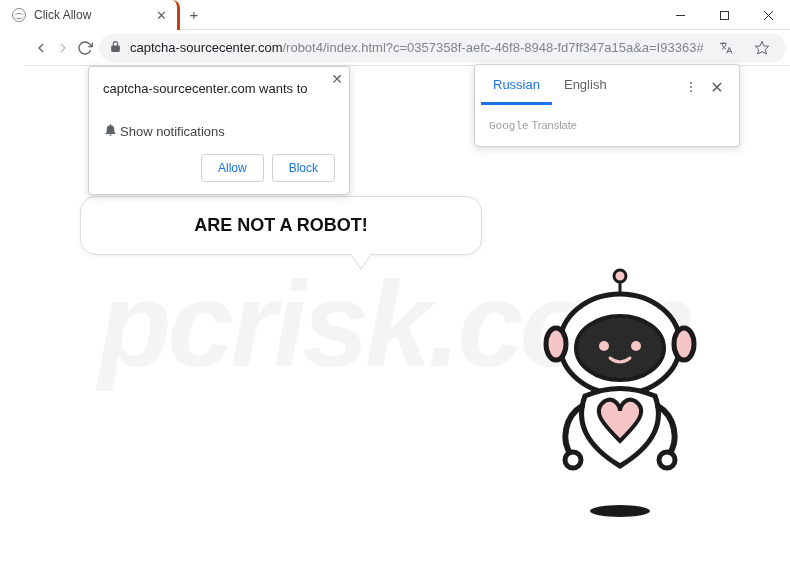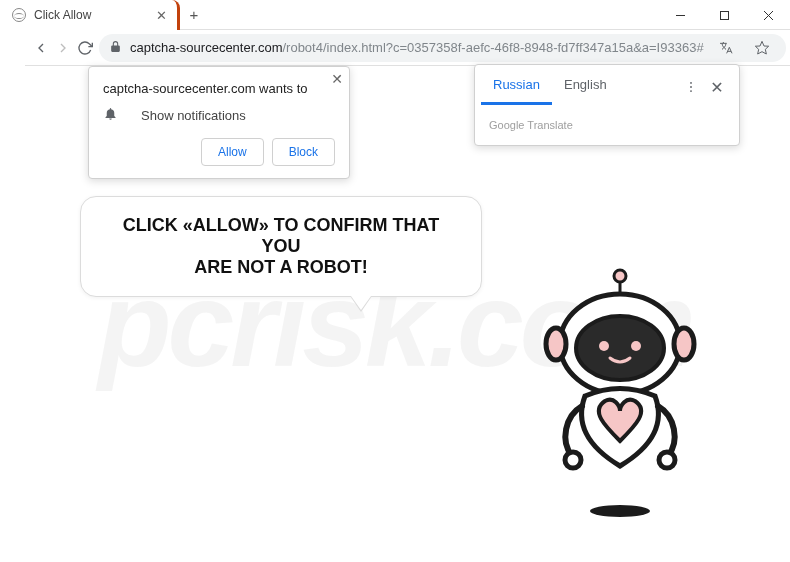--- a/index.html
+++ b/index.html
@@ -29,35 +29,35 @@
 .right-icons { display: flex; align-items: center; gap: 6px; }
 .icon-btn { width: 28px; height: 28px; display: flex; align-items: center; justify-content: center; color: #5f6368; cursor: pointer; border-radius: 50%; }
 .avatar { width: 26px; height: 26px; border-radius: 50%; background: #ddd; display: flex; align-items: center; justify-content: center; }
 
 
 .page { position: relative; width: 100%; height: calc(562px - 66px); background: #fff; }
 
 
 .notif { position: absolute; left: 88px; top: 0; width: 262px; background: #fff; border: 1px solid #d0d0d0; border-radius: 4px; box-shadow: 0 2px 8px rgba(0,0,0,0.15); padding: 14px 14px 12px; font-size: 13px; color: #333; z-index: 10; }
 .notif .close { position: absolute; right: 6px; top: 4px; font-size: 14px; color: #666; cursor: pointer; }
-.notif .wants { margin-bottom: 10px; color: #222; }
-.notif .row { display: flex; align-items: center; gap: 23px; margin-bottom: 14px; color: #444; }
+.notif .wants { margin-bottom: 26px; color: #222; }
+.notif .row { display: flex; align-items: center; gap: 2px; margin-bottom: 14px; color: #444; }
 .notif .bell { color: #5f6368; }
 .notif .btns { display: flex; justify-content: flex-end; gap: 8px; }
 .notif .btn { border: 1px solid #d0d0d0; background: #fff; color: #1a73e8; padding: 6px 16px; border-radius: 4px; font-size: 12px; cursor: pointer; }
 
 
 .translate { position: absolute; right: 50px; left: auto; top: -2px; width: 266px; background: #fff; border: 1px solid #d0d0d0; border-radius: 4px; box-shadow: 0 2px 8px rgba(0,0,0,0.15); z-index: 10; }
 .translate .tabs { display: flex; align-items: center; padding: 4px 6px 0 6px; gap: 0; }
 .translate .ttab { padding: 8px 12px 10px; font-size: 13px; color: #5f6368; cursor: pointer; border-bottom: 3px solid transparent; }
 .translate .ttab.active { color: #1a73e8; border-bottom-color: #1a73e8; font-weight: 500; }
 .translate .ticons { margin-left: auto; display: flex; gap: 2px; padding-right: 4px; align-items: center; }
 .translate .ticon { width: 24px; height: 24px; display: flex; align-items: center; justify-content: center; color: #5f6368; cursor: pointer; }
 .translate .gt { padding: 14px 14px 14px; font-size: 11px; color: #9e9e9e; }
-.translate .gt b { font-weight: 500; color: #9e9e9e; }
+.translate .gt b { font-weight: 500; color: #9e9e9e; font-family: Liberation Mono, monospace; }
 
 
 .bubble { position: absolute; left: 80px; top: 130px; width: 402px; background: #fff; border: 1px solid #dcdcdc; border-radius: 16px; padding: 18px 22px; text-align: center; font-family: Arial, sans-serif; font-weight: 700; font-size: 18px; color: #111; box-shadow: 0 1px 4px rgba(0,0,0,0.06); }
 .bubble::after { content: ""; position: absolute; right: 110px; bottom: -14px; width: 0; height: 0; border-left: 10px solid transparent; border-right: 10px solid transparent; border-top: 14px solid #fff; }
 .bubble::before { content: ""; position: absolute; right: 109px; bottom: -16px; width: 0; height: 0; border-left: 11px solid transparent; border-right: 11px solid transparent; border-top: 16px solid #dcdcdc; }
 
 
 .robot { position: absolute; right: 60px; top: 200px; width: 220px; height: 280px; }
 
 
@@ -172,21 +172,20 @@
               <circle cx="12" cy="19" r="1.6"></circle>
             </svg>
           </div>
         <div class="ticon">✕</div>
       </div>
     </div>
     <div class="gt"><b>Google</b><span> Translate</span></div>
   </div>
 
   <div class="bubble">
-    <div>CLICK «ALLOW» TO CONFIRM THAT YOU</div>
     <div>ARE NOT A ROBOT!</div>
   </div>
 
   <div class="robot">
     <svg viewBox="0 0 220 280" width="220" height="280">
 
       <circle cx="110" cy="10" r="6" fill="#f6c6c6" stroke="#1b1b1b" stroke-width="3"></circle>
       <line x1="110" y1="16" x2="110" y2="30" stroke="#1b1b1b" stroke-width="3"></line>
 
       <ellipse cx="110" cy="78" rx="60" ry="50" fill="#fff" stroke="#1b1b1b" stroke-width="5"></ellipse>

